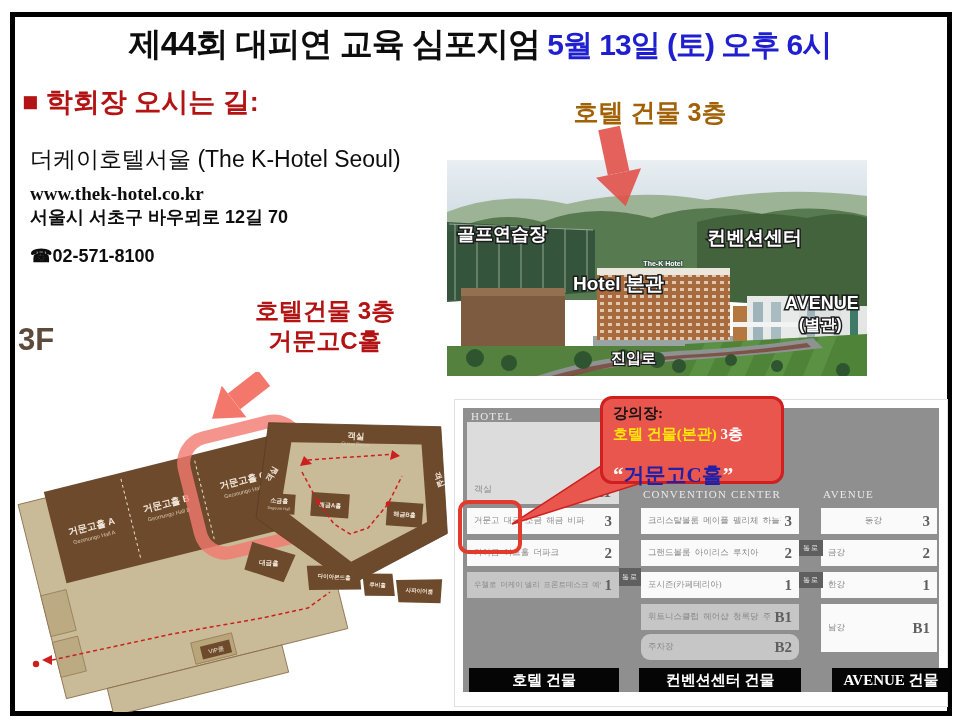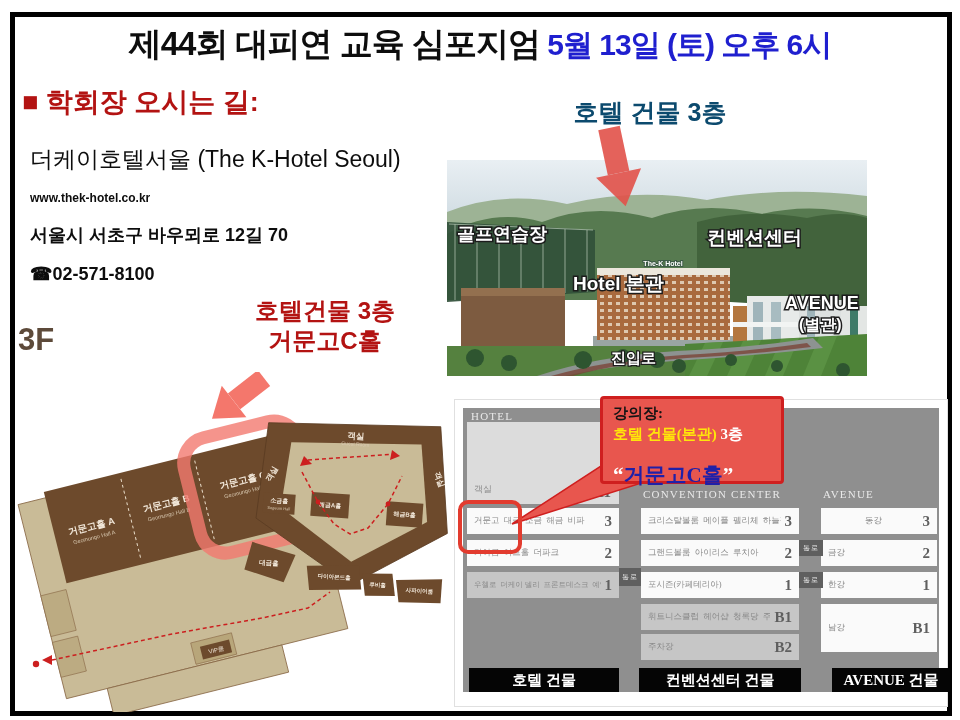--- a/index.html
+++ b/index.html
@@ -11,27 +11,27 @@
   .title{position:absolute;left:40px;top:22px;width:880px;text-align:center;
          font-weight:bold;font-size:33px;color:#0d0d0d;letter-spacing:-1px;white-space:nowrap;}
   .title .date{color:#1f1fcf;font-size:30px;}
 
   
   .heading{position:absolute;left:22px;top:84px;font-size:27px;font-weight:bold;color:#b31312;}
 
   
   .info{position:absolute;left:30px;top:144px;color:#0d0d0d;}
   .info .name{font-size:23px;font-weight:normal;}
-  .info .web{margin-top:16px;font-size:12px;font-weight:bold;}
-  .info .addr{margin-top:18px;font-size:18px;font-weight:bold;}
+  .info .web{margin-top:8px;font-size:19px;font-weight:bold;font-family:Liberation Serif, serif;}
+  .info .addr{font-size:18px;font-weight:bold;}
   .info .tel{margin-top:16px;font-size:18px;font-weight:bold;}
 
   
   .photo-callout{position:absolute;left:530px;top:96px;width:240px;text-align:center;
-                 font-size:25px;font-weight:bold;color:#0c4a6e;}
+                 font-size:25px;font-weight:bold;color:#a16207;}
   .photo{position:absolute;left:447px;top:160px;width:420px;height:216px;overflow:hidden;}
   .arrow-photo{position:absolute;left:575px;top:124px;z-index:3;}
 
   
   .fp-floor{position:absolute;left:18px;top:322px;font-size:31px;font-weight:bold;color:#5d4a3a;}
   .fp-callout{position:absolute;left:212px;top:296px;width:226px;text-align:center;
               font-size:24px;font-weight:bold;color:#b31312;line-height:1.25;}
   .plan{position:absolute;left:12px;top:372px;}
 
   
@@ -47,21 +47,21 @@
   .dir-row.gray{background:#c6c6c6;}
   .dir-row .names{font-size:8.5px;color:#8a8a8a;white-space:pre;overflow:hidden;}
   .dir-row .fl{font-size:15px;font-weight:bold;color:#5f5f5f;margin-left:4px;flex:none;}
   .passage{position:absolute;background:#5f5f5f;color:#efefef;font-size:7px;
            display:flex;align-items:center;justify-content:center;letter-spacing:1px;}
   .bar{position:absolute;top:268px;height:24px;background:#050505;color:#fff;font-weight:bold;
        font-size:15px;text-align:center;line-height:24px;}
   .hl-box{position:absolute;left:3px;top:100px;width:56px;height:46px;border:4px solid #e23b2e;
           border-radius:10px;z-index:6;}
   .bubble{position:absolute;left:145px;top:-4px;width:184px;height:88px;background:#e8564e;
-          border:3px solid #cf1f1f;border-radius:4px;box-sizing:border-box;
+          border:3px solid #cf1f1f;border-radius:12px;box-sizing:border-box;
           padding:5px 10px;z-index:6;}
   .bubble .l1{font-size:15px;font-weight:bold;color:#141414;}
   .bubble .l2{font-size:15px;font-weight:bold;margin-top:2px;}
   .bubble .l2 .yellow{color:#ffe60a;}
   .bubble .l2 .white{color:#ffffff;}
   .bubble .l3{font-size:21px;font-weight:bold;margin-top:17px;}
   .bubble .l3 .q{color:#ffffff;}
   .bubble .l3 .navy{color:#2020a8;}
   .tail{position:absolute;left:0;top:0;z-index:5;pointer-events:none;}
 </style>
@@ -270,21 +270,21 @@
       <span class="fl">2</span>
     </div>
     <div class="dir-row" style="left:186px;top:172px;width:158px;">
       <span class="names">포시즌(카페테리아)</span>
       <span class="fl">1</span>
     </div>
     <div class="dir-row gray" style="left:186px;top:204px;width:158px;">
       <span class="names">휘트니스클럽  헤어샵  청록당  주차장</span>
       <span class="fl">B1</span>
     </div>
-    <div class="dir-row gray" style="left:186px;top:234px;width:158px;">
+    <div class="dir-row gray" style="left:186px;top:234px;width:158px;border-radius:9px;">
       <span class="names">주차장</span>
       <span class="fl">B2</span>
     </div>
 
     <div class="dir-header" style="left:368px;top:88px;">AVENUE</div>
     <div class="dir-row" style="left:366px;top:108px;width:116px;padding-left:44px;">
       <span class="names">동강</span>
       <span class="fl">3</span>
     </div>
     <div class="dir-row" style="left:366px;top:140px;width:116px;">

